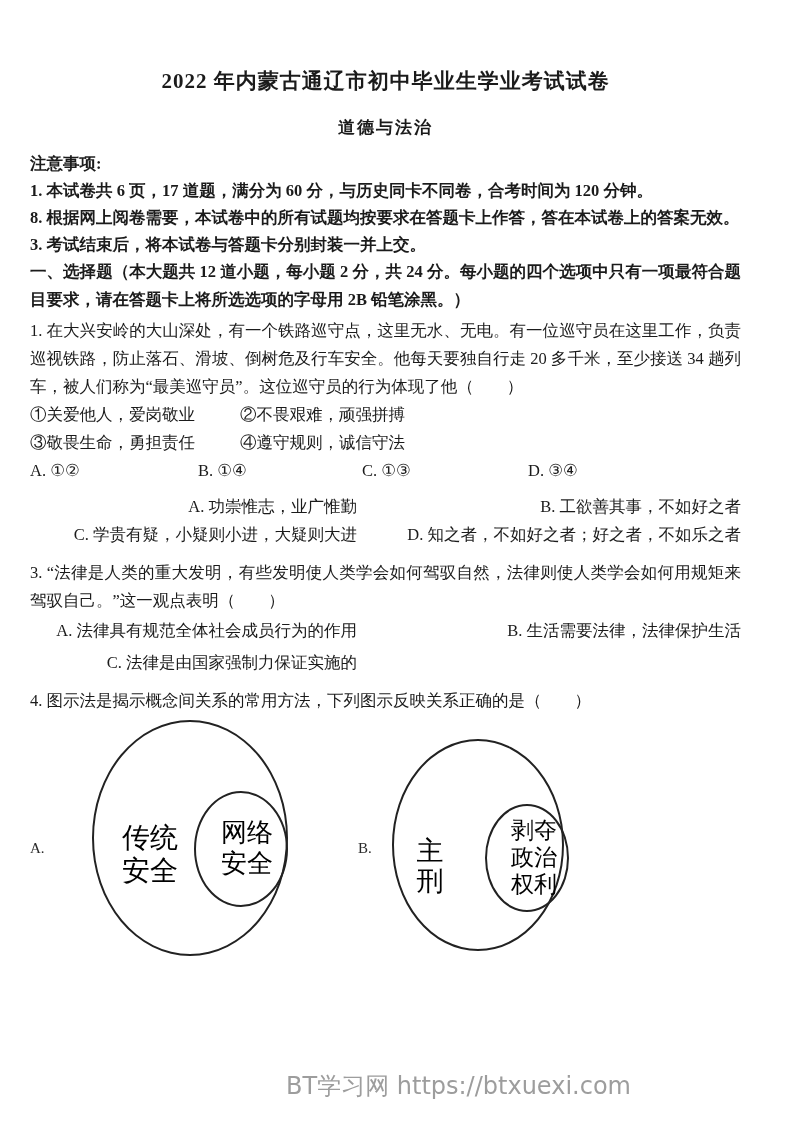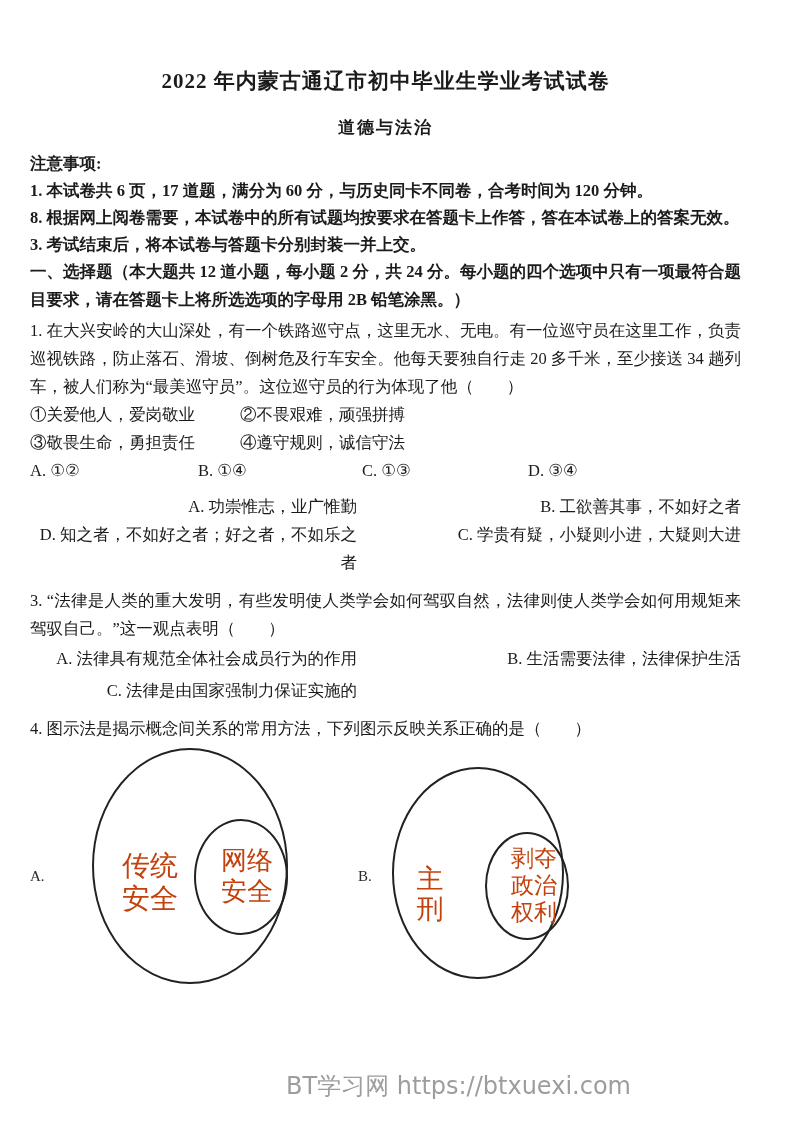--- a/index.html
+++ b/index.html
@@ -37,21 +37,21 @@
   .ellipse {
     position:absolute;
     border:2px solid #222222;
     border-radius:50%;
     background:transparent;
   }
   .venn-text {
     position:absolute;
     transform:translate(-50%,-50%);
     text-align:right;
-    color:#c2410c;
+    color:#000000;
     white-space:nowrap;
   }
   .venn-text span { display:block; }
   .outer-a { font-size:28px; line-height:33px; }
   .inner-a { font-size:26px; line-height:31px; }
   .outer-b { font-size:27px; line-height:30px; }
   .inner-b { font-size:23px; line-height:27px; }
   .dlabel {
     position:absolute;
     transform:translateY(-50%);
@@ -98,22 +98,22 @@
     <span>C. ①③</span>
     <span>D. ③④</span>
   </div>
 
   <div class="qblock">
     <div class="row row-two">
       <span>A.  功崇惟志，业广惟勤</span>
       <span>B.  工欲善其事，不如好之者</span>
     </div>
     <div class="row row-two">
+      <span>C.  学贵有疑，小疑则小进，大疑则大进</span>
       <span>D.  知之者，不如好之者；好之者，不如乐之者</span>
-      <span>C.  学贵有疑，小疑则小进，大疑则大进</span>
     </div>
   </div>
 
   <div class="q3block">
     <p class="stem">3. “法律是人类的重大发明，有些发明使人类学会如何驾驭自然，法律则使人类学会如何用规矩来驾驭自己。”这一观点表明（　　）</p>
     <div class="row row-two row-tall">
       <span>A.  法律具有规范全体社会成员行为的作用</span>
       <span>B.  生活需要法律，法律保护生活</span>
     </div>
     <div class="row row-two row-tall">

